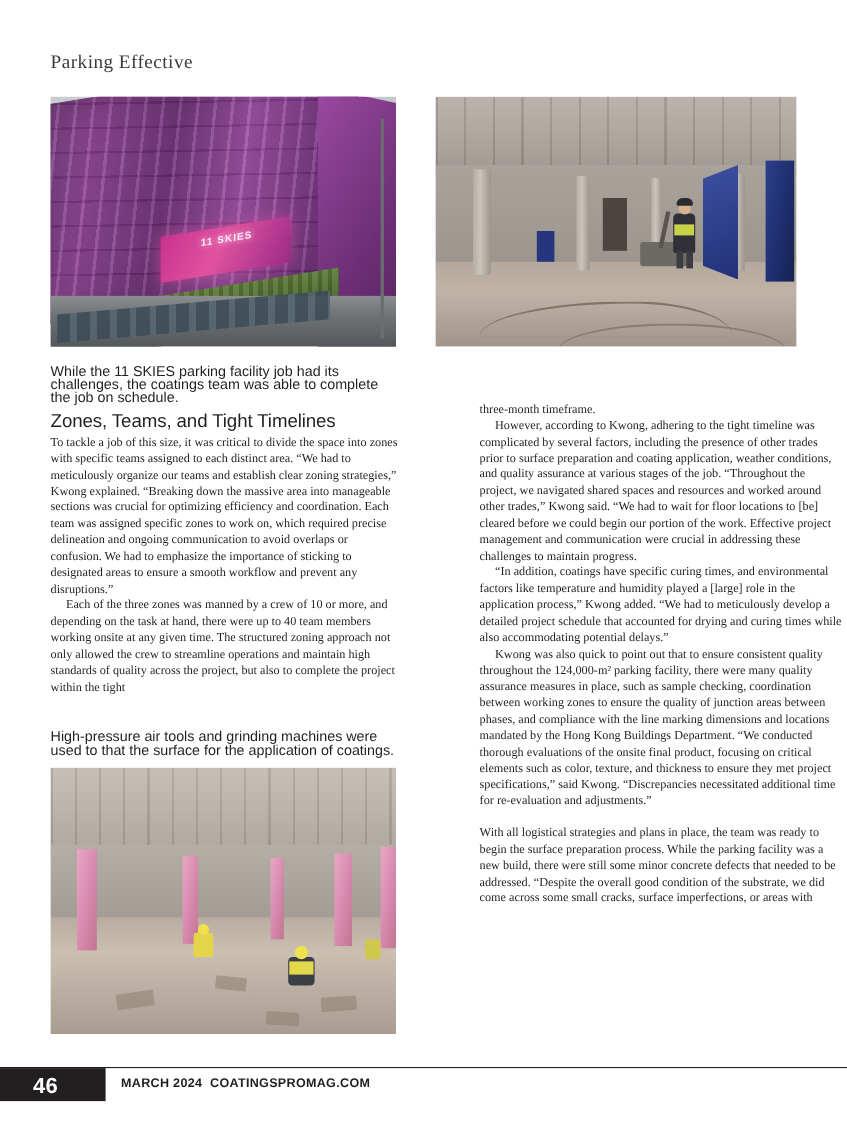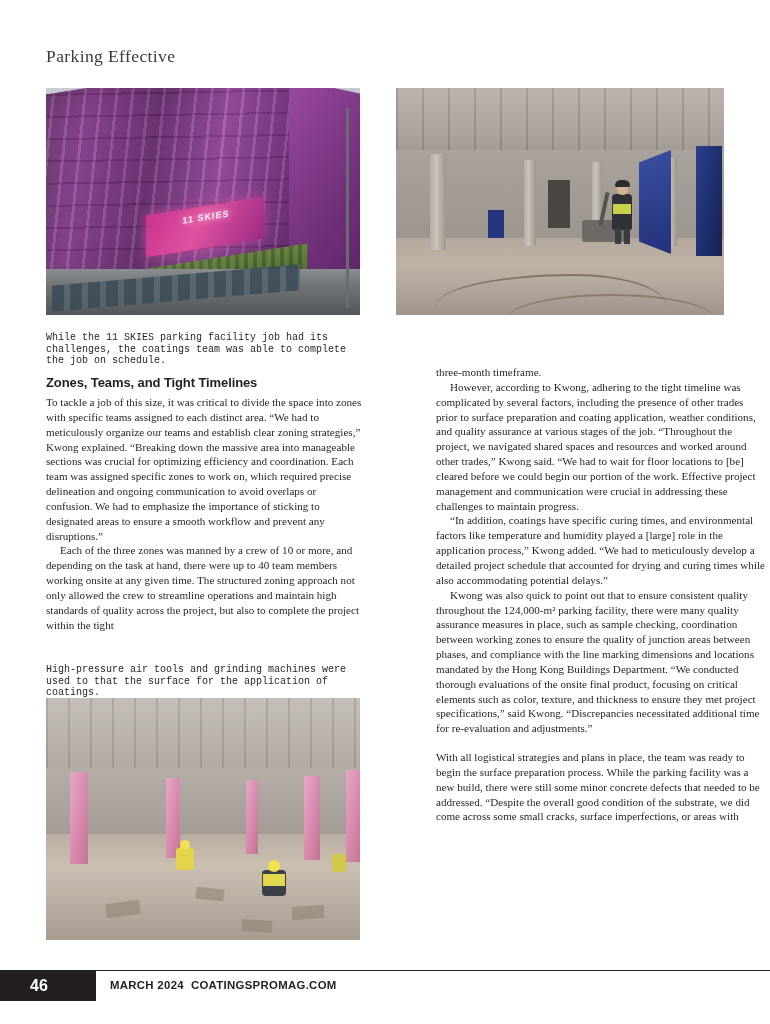--- a/index.html
+++ b/index.html
@@ -55,22 +55,22 @@
   }
   .photo-3 {
     left: 46px;
     top: 698px;
     width: 314px;
     height: 242px;
   }
 
   .caption {
     position: absolute;
-    font-family: Liberation Mono, monospace;
-    font-size: 10px;
+    font-family: Liberation Sans, sans-serif;
+    font-size: 13px;
     line-height: 11.6px;
     color: #231f20;
   }
   .cap-1 { left: 46px; top: 332px; width: 316px; }
   .cap-2 { left: 396px; top: 332px; width: 330px; }
   .cap-3 { left: 46px; top: 664px; width: 316px; }
 
   
   .col {
     position: absolute;
@@ -79,22 +79,22 @@
     font-size: 11.1px;
     line-height: 14.85px;
     color: #231f20;
     text-align: left;
   }
   .col-left { left: 46px; top: 374px; }
   .col-right { left: 396px; top: 365px; width: 330px; margin-left: 40px; }
 
   .sec-head {
     font-family: "Liberation Sans", sans-serif;
-    font-weight: 700;
-    font-size: 13px;
+    font-weight: 400;
+    font-size: 17px;
     line-height: 18px;
     color: #231f20;
     margin: 0 0 3px 0;
     letter-spacing: -0.1px;
   }
   .col p {
     margin: 0;
     text-indent: 14px;
   }
   .col p.noindent {
@@ -121,21 +121,21 @@
     height: 30px;
     background: #231f20;
   }
   .folio {
     position: absolute;
     left: 30px;
     top: 977px;
     color: #ffffff;
     font-family: "Liberation Sans", sans-serif;
     font-weight: 700;
-    font-size: 16px;
+    font-size: 20px;
     letter-spacing: 0.2px;
   }
   .footer-text {
     position: absolute;
     left: 110px;
     top: 979px;
     font-family: "Liberation Sans", sans-serif;
     font-size: 11.4px;
     font-weight: 700;
     letter-spacing: 0.3px;

